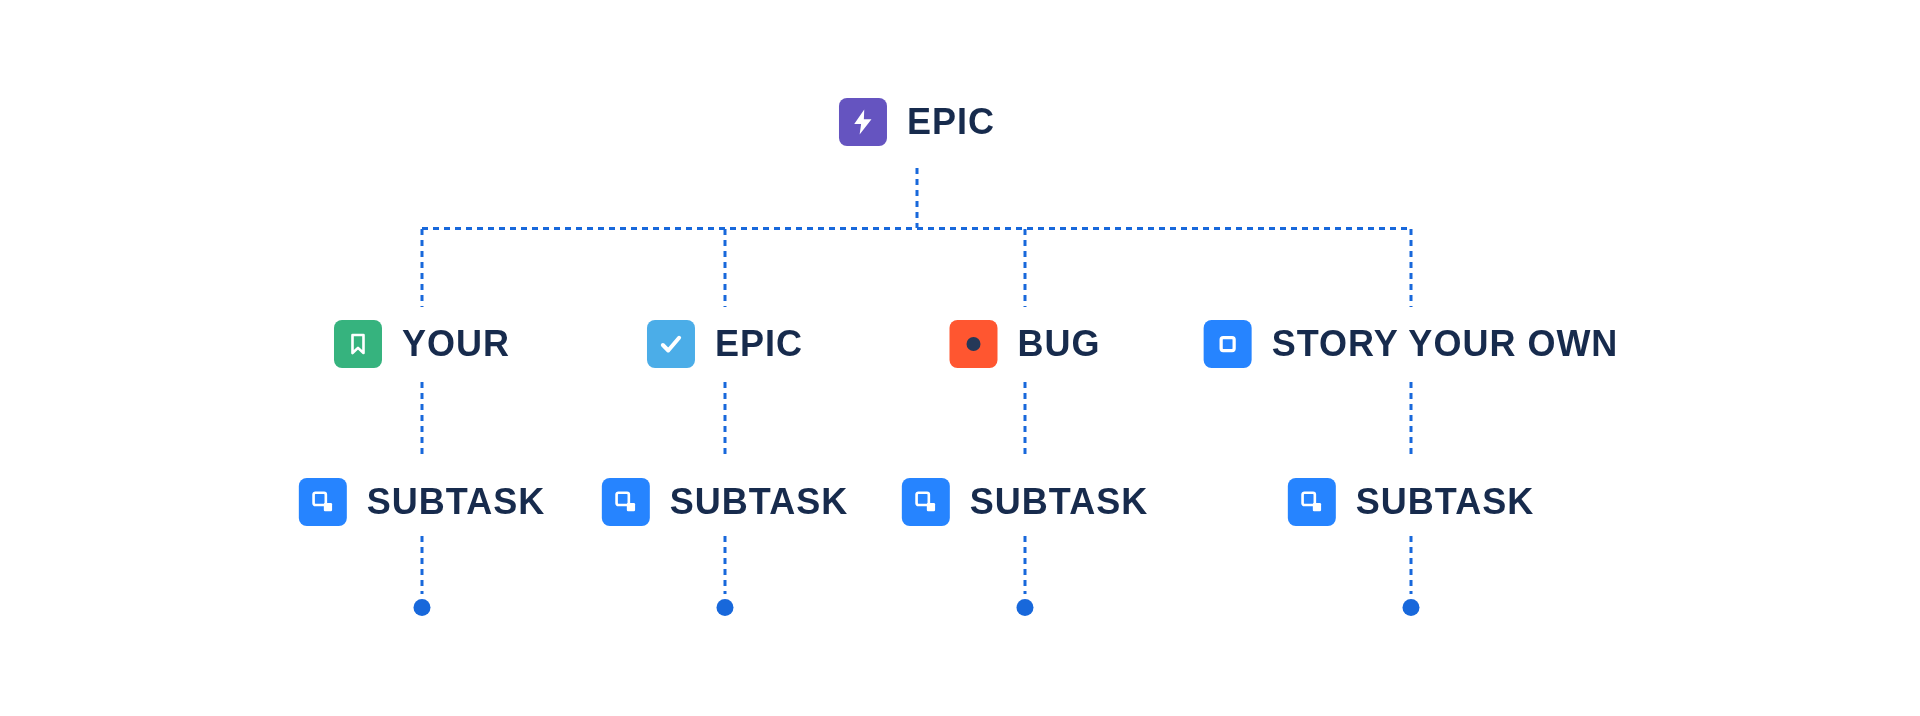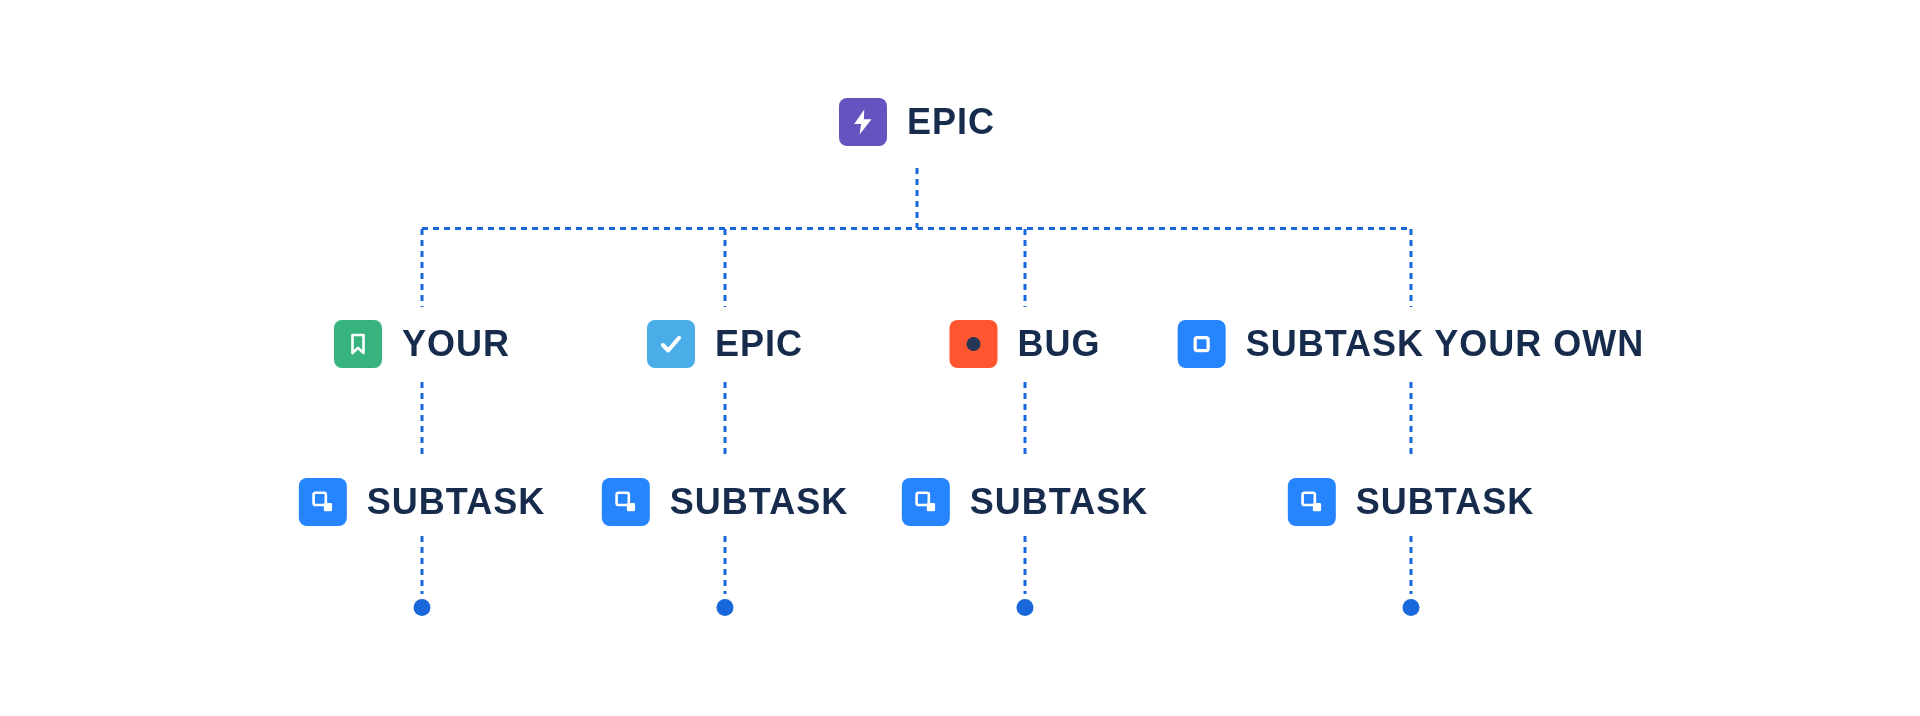--- a/index.html
+++ b/index.html
@@ -115,21 +115,21 @@
     </span>
     <span class="label">BUG</span>
   </div>
 
   <div class="node" style="left:1411px; top:344px;">
     <span class="icon" style="background-color: rgb(38, 132, 255); color: rgb(255, 255, 255);">
       <svg width="30" height="30" viewBox="0 0 24 24" aria-hidden="true">
         <rect x="6.8" y="6.8" width="10.4" height="10.4" rx="1.6" fill="none" stroke="currentColor" stroke-width="2.6"></rect>
       </svg>
     </span>
-    <span class="label">SUBTASK YOUR OWN</span>
+    <span class="label">STORY YOUR OWN</span>
   </div>
 
   <div class="vline" style="left:422px;  top:382px; height:72px;"></div>
   <div class="vline" style="left:725px;  top:382px; height:72px;"></div>
   <div class="vline" style="left:1025px; top:382px; height:72px;"></div>
   <div class="vline" style="left:1411px; top:382px; height:72px;"></div>
 
   <div class="node" style="left:422px; top:502px;">
     <span class="icon" style="background-color: rgb(38, 132, 255); color: rgb(255, 255, 255);">
       <svg width="30" height="30" viewBox="0 0 24 24" aria-hidden="true">

